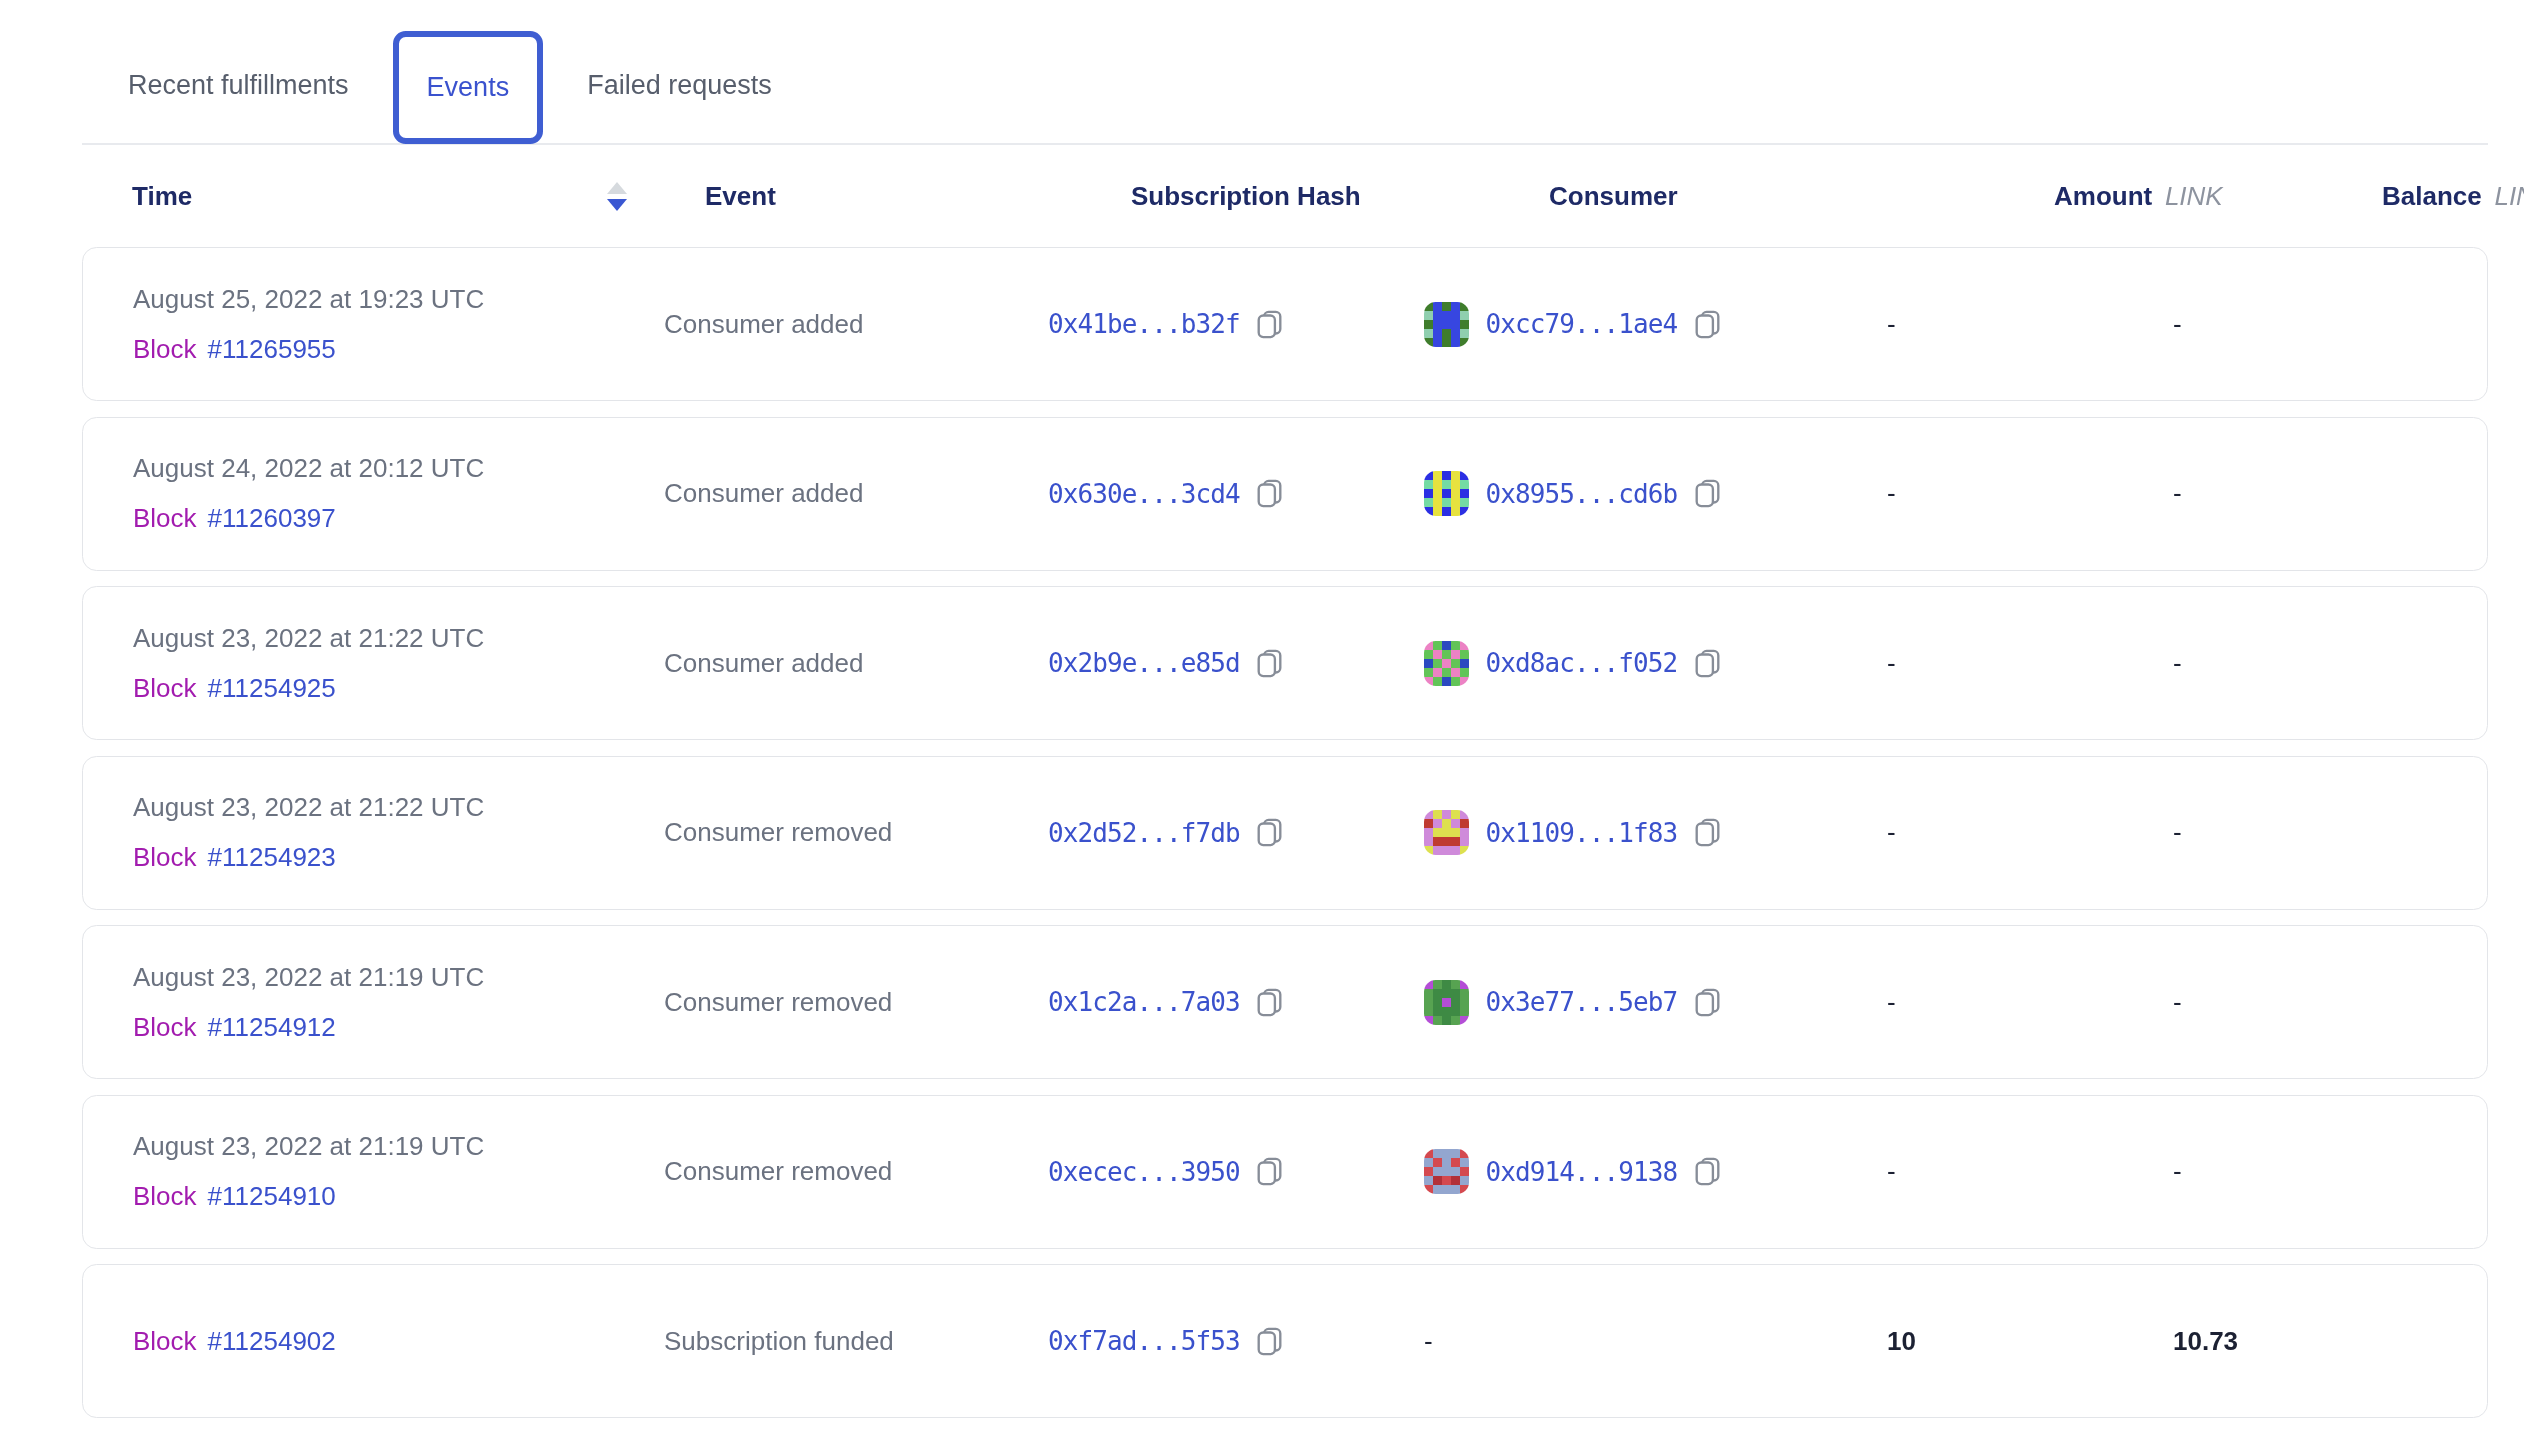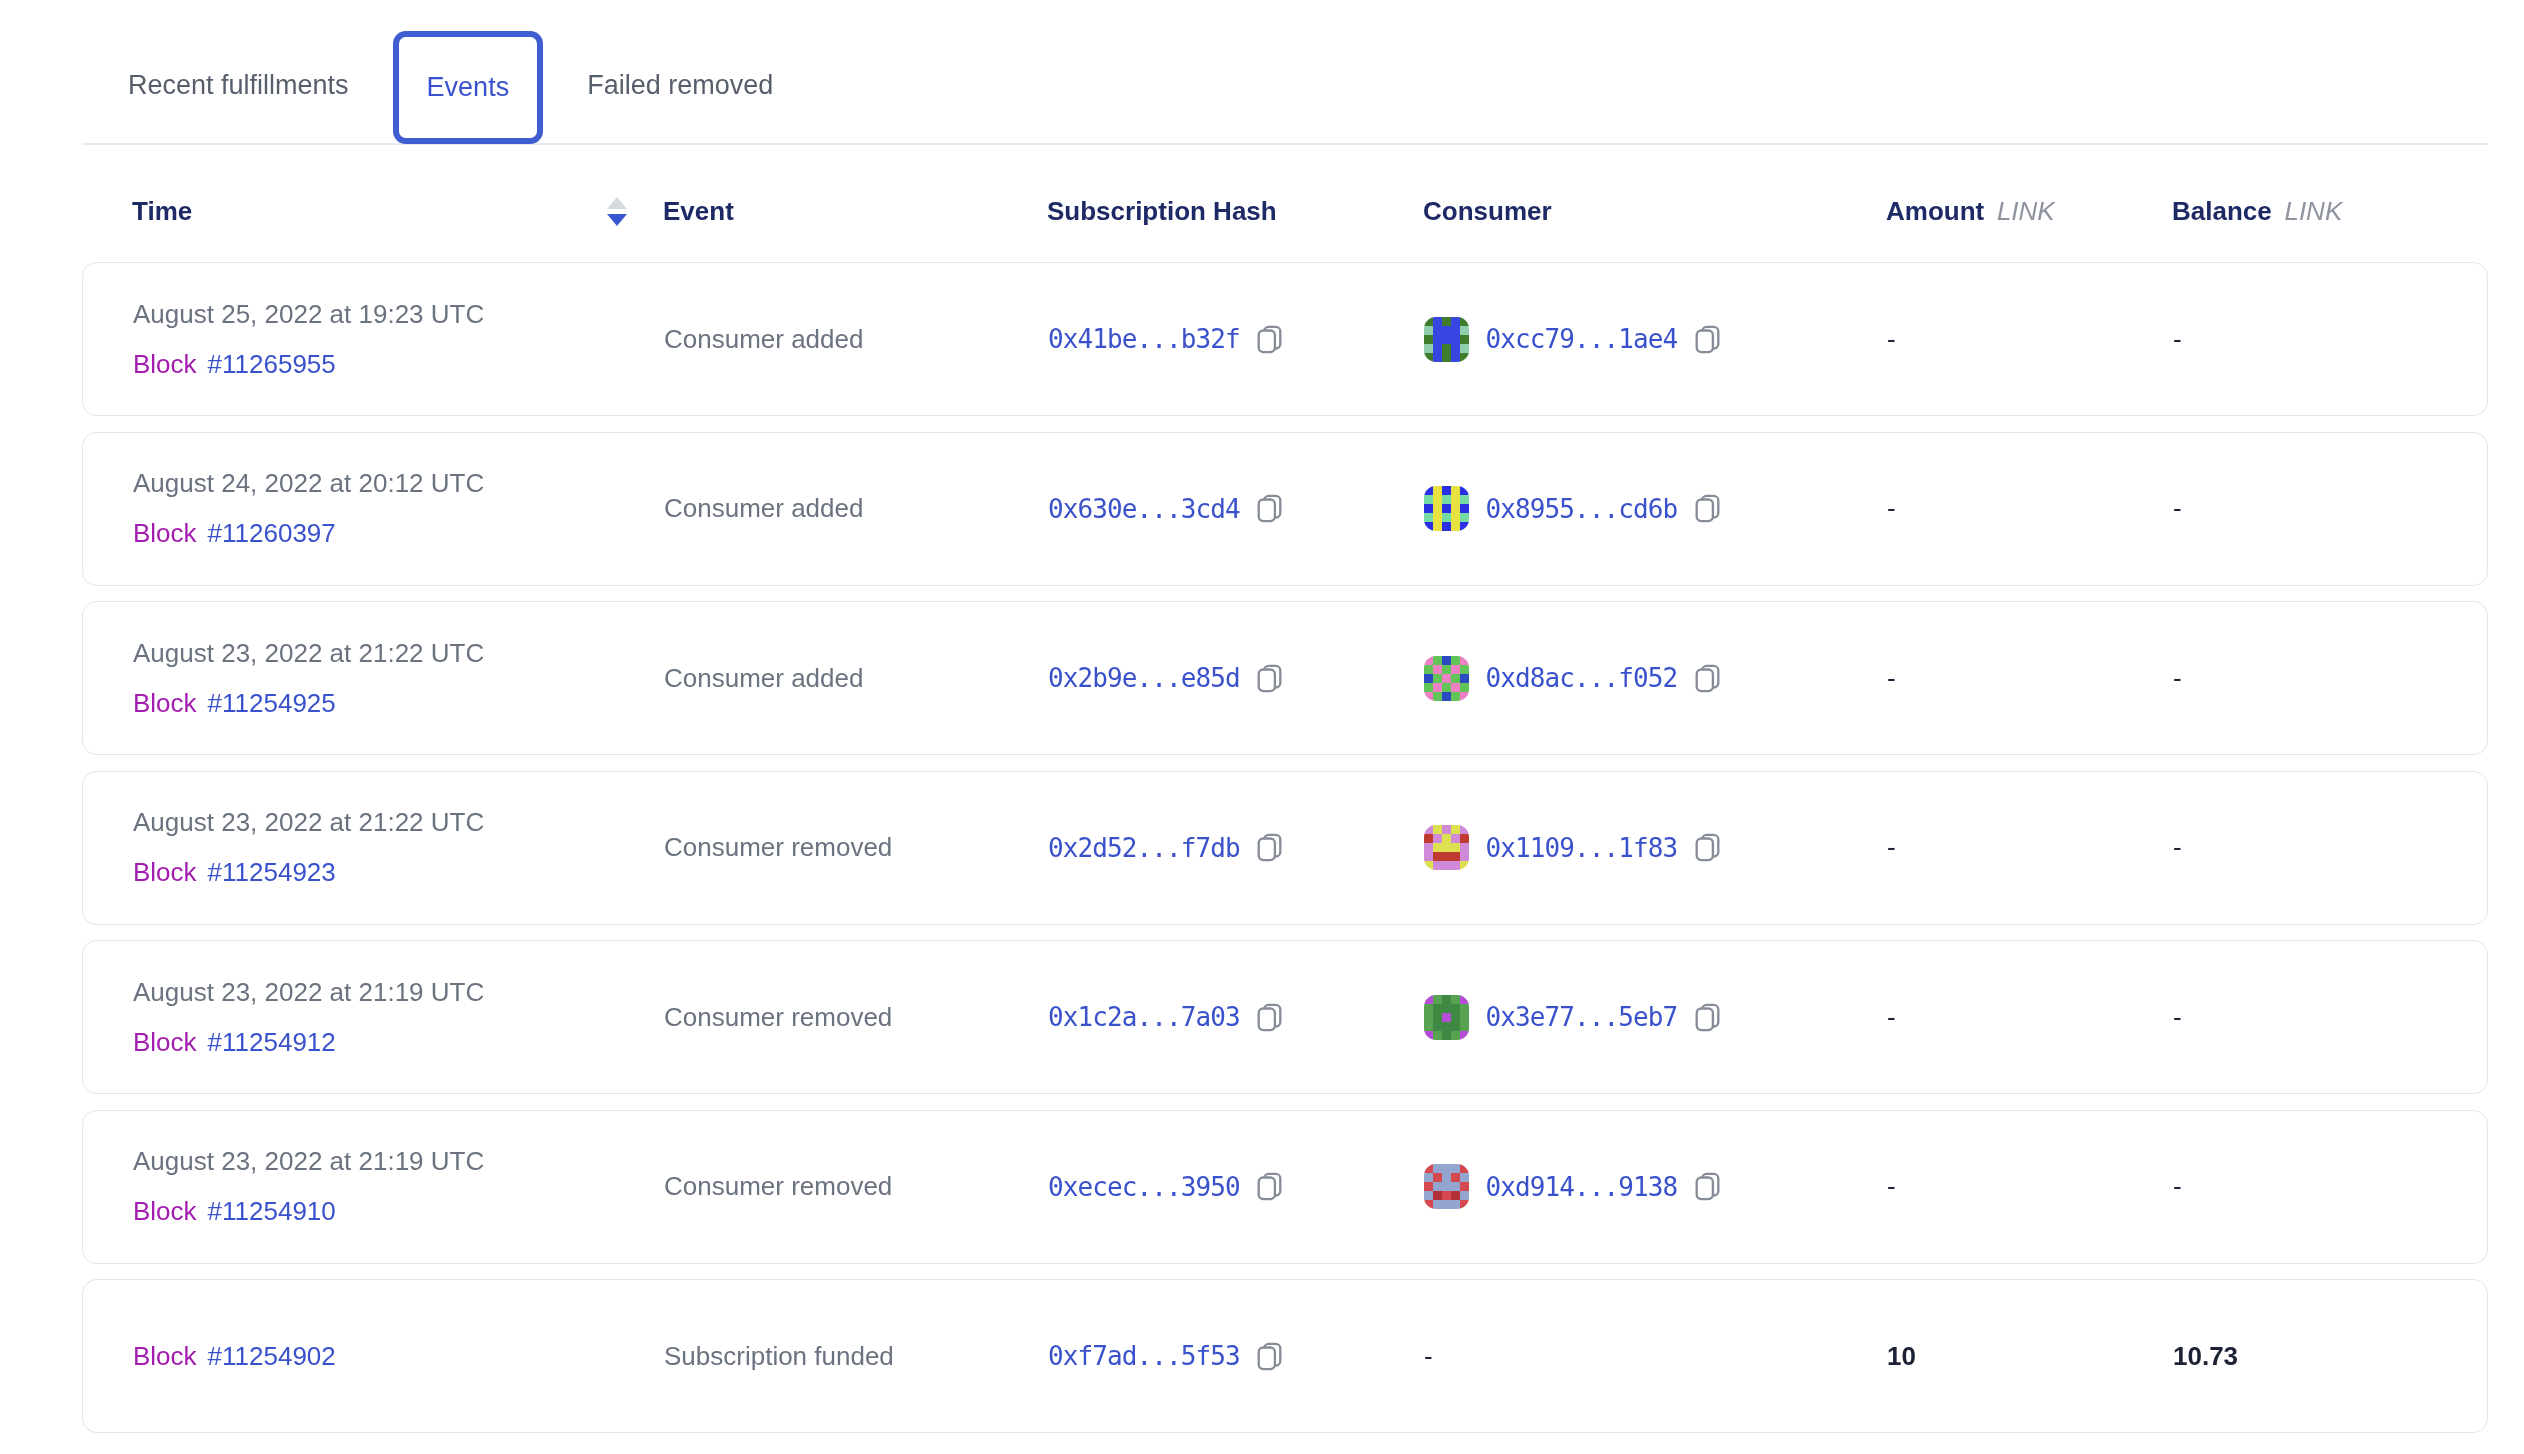--- a/index.html
+++ b/index.html
@@ -47,29 +47,30 @@
     border-radius: 12.7px;
     padding: 35px 28px;
     background: #ffffff;
     position: relative;
     top: 2.7px;
     z-index: 2;
   }
 
   
   .table-header {
-    margin: 51px 0 0 82px;
+    margin: 36px 0 0 82px;
     width: 2406px;
     padding-left: 50px;
     display: grid;
     grid-template-columns: 531px 384px 376px 463px 286px 1fr;
     align-items: center;
     font-size: 26px;
     font-weight: 700;
     color: #1e2a66;
+    gap: 42px;
   }
   .th { display: flex; align-items: center; }
   .th .unit {
     font-weight: 400;
     color: #8d939f;
     margin-left: 12.7px;
     font-style: italic;
   }
   .sort-icons {
     margin-left: auto;
@@ -147,21 +148,21 @@
 </style>
 </head>
 <body>
 
 <div class="page">
 
 
   <div class="tab-bar">
     <div class="tab">Recent fulfillments</div>
     <div class="tab active">Events</div>
-    <div class="tab">Failed removed</div>
+    <div class="tab">Failed requests</div>
   </div>
 
   <div class="table-header">
     <div class="th">
       <span>Time</span>
       <span class="sort-icons">
         <span class="tri-up"></span>
         <span class="tri-down"></span>
       </span>
     </div>

